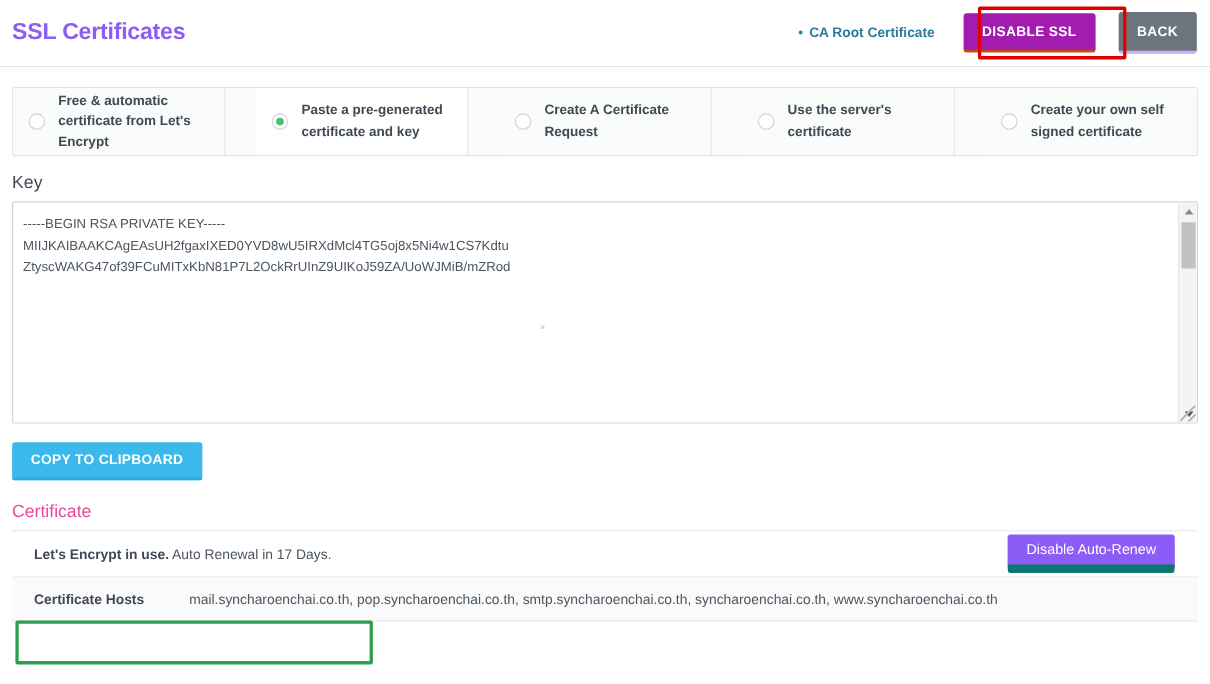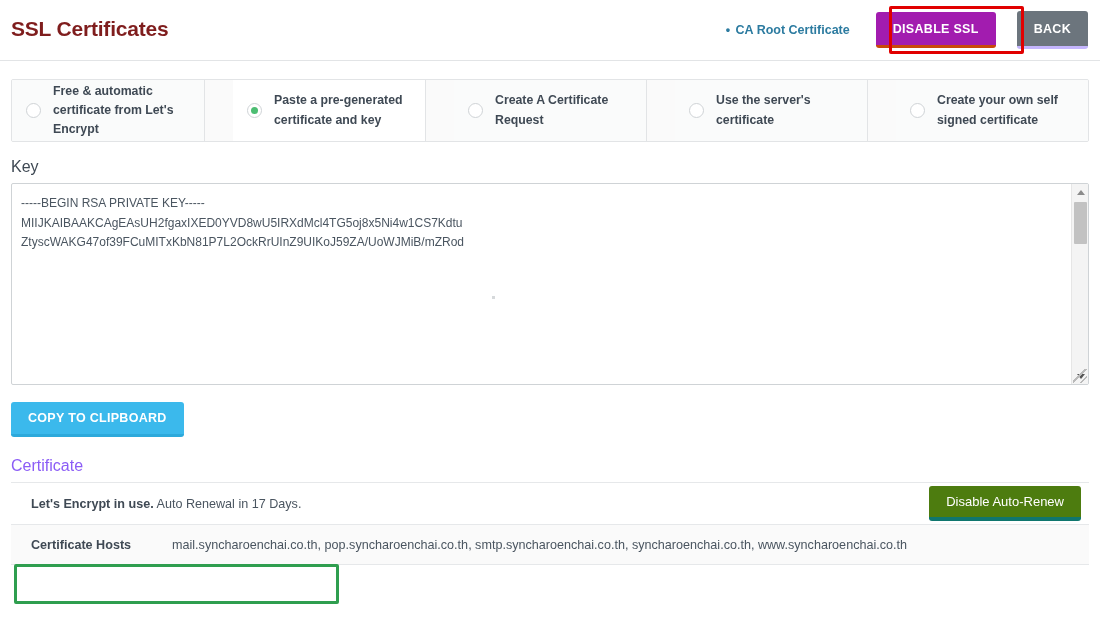--- a/index.html
+++ b/index.html
@@ -20,21 +20,21 @@
     height: 61px;
     border-bottom: 1px solid #e2e4e6;
     background: #fff;
   }
   .page-title {
     position: absolute;
     left: 11px; top: 17px;
     font-size: 21px;
     font-weight: 600;
     letter-spacing: -0.2px;
-    color: #7f1d1d;
+    color: #8b5cf6;
   }
   .header-right {
     position: absolute;
     right: 12px; top: 11px;
     display: flex;
     align-items: center;
     gap: 10px;
   }
   .ca-root-link {
     font-size: 12.5px;
@@ -212,21 +212,21 @@
     background: #3bb9ec;
     border-bottom: 3px solid #2da9db;
     height: 35px;
     font-size: 12.5px;
   }
 
   
   .cert-title {
     margin: 20px 0 0 11px;
     font-size: 16px;
-    color: #8b5cf6;
+    color: #ec4899;
   }
   .cert-table {
     margin: 7px 11px 0 11px;
     border-top: 1px solid #e6e8ea;
   }
   .cert-row {
     display: flex;
     align-items: center;
     border-bottom: 1px solid #e6e8ea;
     min-height: 40px;
@@ -234,27 +234,27 @@
   }
   .cert-row.striped { background: #fafafa; }
   .cert-row.status { min-height: 42px; justify-content: space-between; }
   .cert-status-text {
     font-size: 12.6px;
     color: #4a5560;
     padding-left: 14px;
   }
   .cert-status-text b { font-weight: bold; color: #3f4954; }
   .btn-green {
-    background: #4d7c0f;
-    border-bottom: 4px solid #0f766e;
+    background: #8b5cf6;
+    border-bottom: 8px solid #0f766e;
     height: 35px;
     font-weight: normal;
     font-size: 13px;
     letter-spacing: 0;
-    margin-right: 2px;
+    margin-right: 15px;
   }
   .cert-key {
     width: 155px;
     flex: 0 0 155px;
     font-size: 12.6px;
     font-weight: bold;
     color: #3f4954;
     padding-left: 14px;
   }
   .cert-val {

